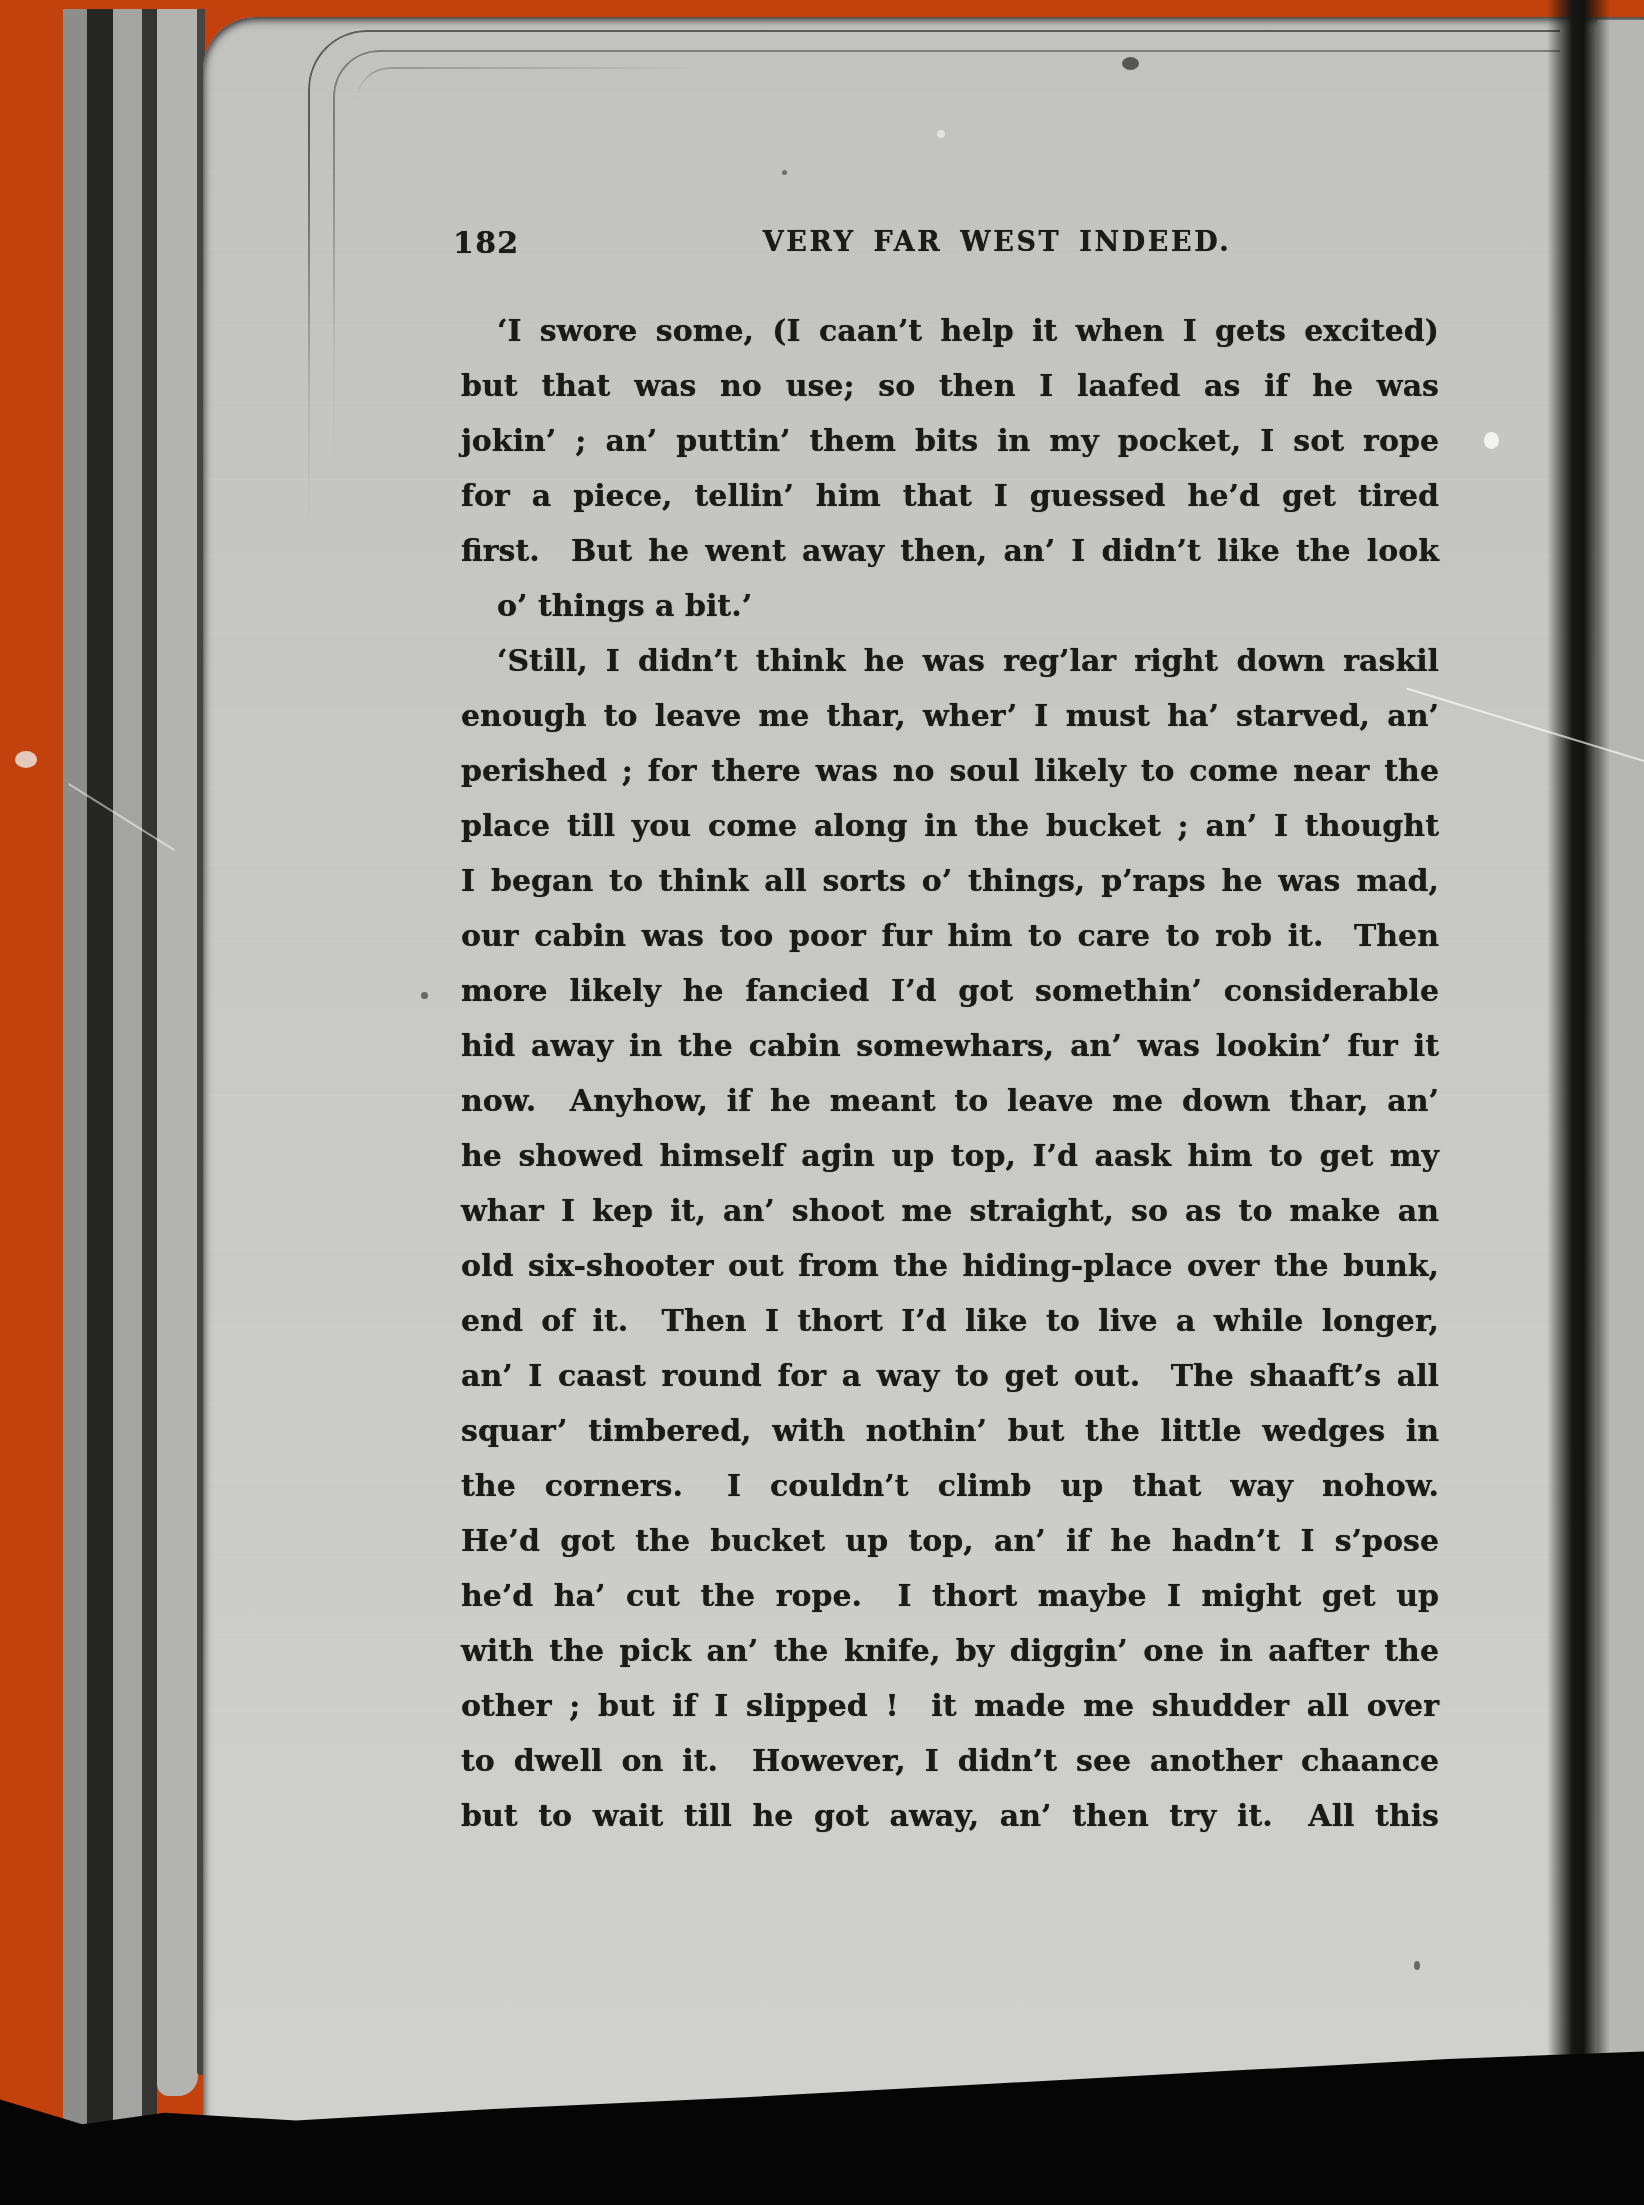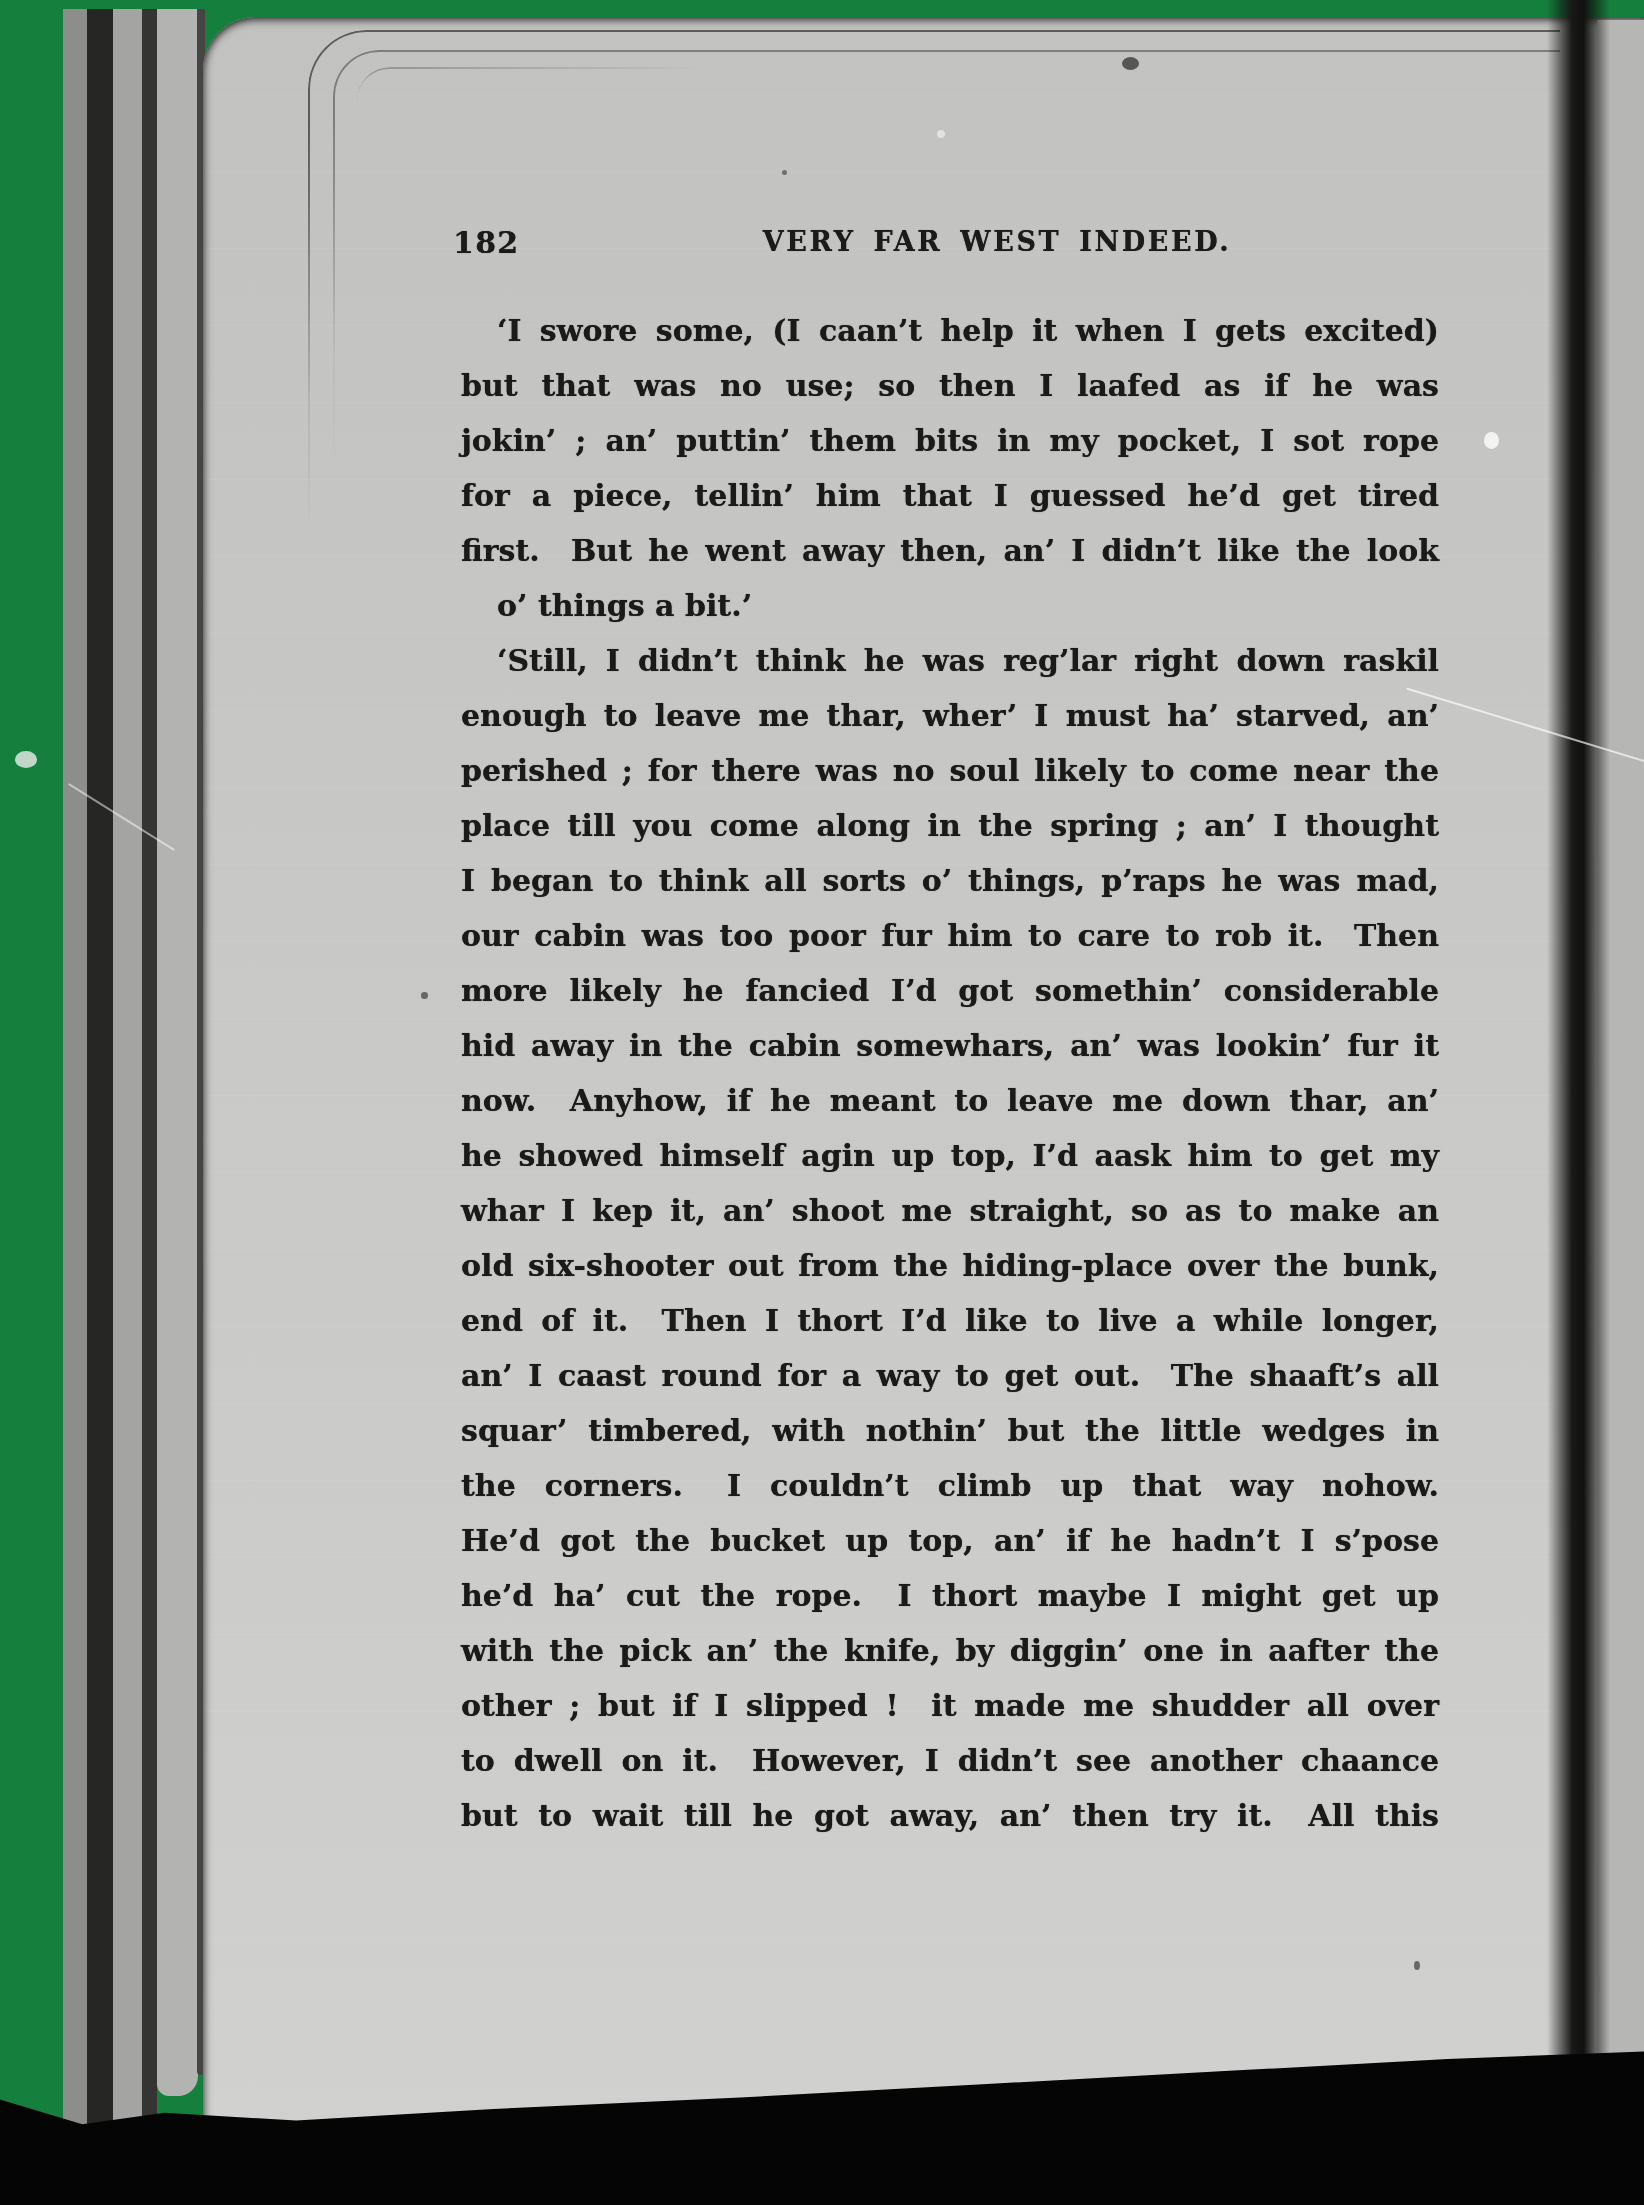--- a/index.html
+++ b/index.html
@@ -1,18 +1,18 @@
 <!DOCTYPE html>
 <html style="font-size:10.5px"><head>
 <meta charset="utf-8">
 <style>
   html,body{margin:0;padding:0;background:#060606;}
   #scan{
     position:relative;width:1645px;height:2205px;overflow:hidden;
-    background:#15803d;font-family:"DejaVu Serif","Liberation Serif",serif;text-decoration:underline;
+    background:#c2410c;font-family:"DejaVu Serif","Liberation Serif",serif;text-decoration:underline;
   }
   
   .stripe{position:absolute;top:9.2px;}
   .s1{left:63px;width:24px;height:2128px;background:#8d8d8b;border-radius:0 0 12px 6.6px;}
   .s2{left:87px;width:26px;height:2158px;background:#262624;border-radius:0 0 13px 8px;}
   .s3{left:113px;width:29px;height:2121px;background:#a4a4a2;border-radius:0 0 14.5px 9.2px;}
   .s4{left:142px;width:14.5px;height:2150px;background:#343432;border-radius:0 0 9.2px 6.6px;}
   .s5{left:157px;width:41px;height:2087px;background:#b3b3b1;border-radius:0 0 20px 12px;}
   .s6{left:197px;width:8px;height:2066px;background:#454543;border-radius:0 0 5.3px 4px;}
   
@@ -94,21 +94,21 @@
         <div class="line">but that was no use; so then I laafed as if he was</div>
         <div class="line">jokin’ ; an’ puttin’ them bits in my pocket, I sot rope</div>
         <div class="line">for a piece, tellin’ him that I guessed he’d get tired</div>
         <div class="line">first.  But he went away then, an’ I didn’t like the look</div>
         <div class="line last-short">o’ things a bit.’</div>
       </div>
       <div>
         <div class="line indent">‘Still, I didn’t think he was reg’lar right down raskil</div>
         <div class="line">enough to leave me thar, wher’ I must ha’ starved, an’</div>
         <div class="line">perished ; for there was no soul likely to come near the</div>
-        <div class="line">place till you come along in the spring ; an’ I thought</div>
+        <div class="line">place till you come along in the bucket ; an’ I thought</div>
         <div class="line">I began to think all sorts o’ things, p’raps he was mad,</div>
         <div class="line">our cabin was too poor fur him to care to rob it.  Then</div>
         <div class="line">more likely he fancied I’d got somethin’ considerable</div>
         <div class="line">hid away in the cabin somewhars, an’ was lookin’ fur it</div>
         <div class="line">now.  Anyhow, if he meant to leave me down thar, an’</div>
         <div class="line">he showed himself agin up top, I’d aask him to get my</div>
         <div class="line">whar I kep it, an’ shoot me straight, so as to make an</div>
         <div class="line">old six-shooter out from the hiding-place over the bunk,</div>
         <div class="line">end of it.  Then I thort I’d like to live a while longer,</div>
         <div class="line">an’ I caast round for a way to get out.  The shaaft’s all</div>

